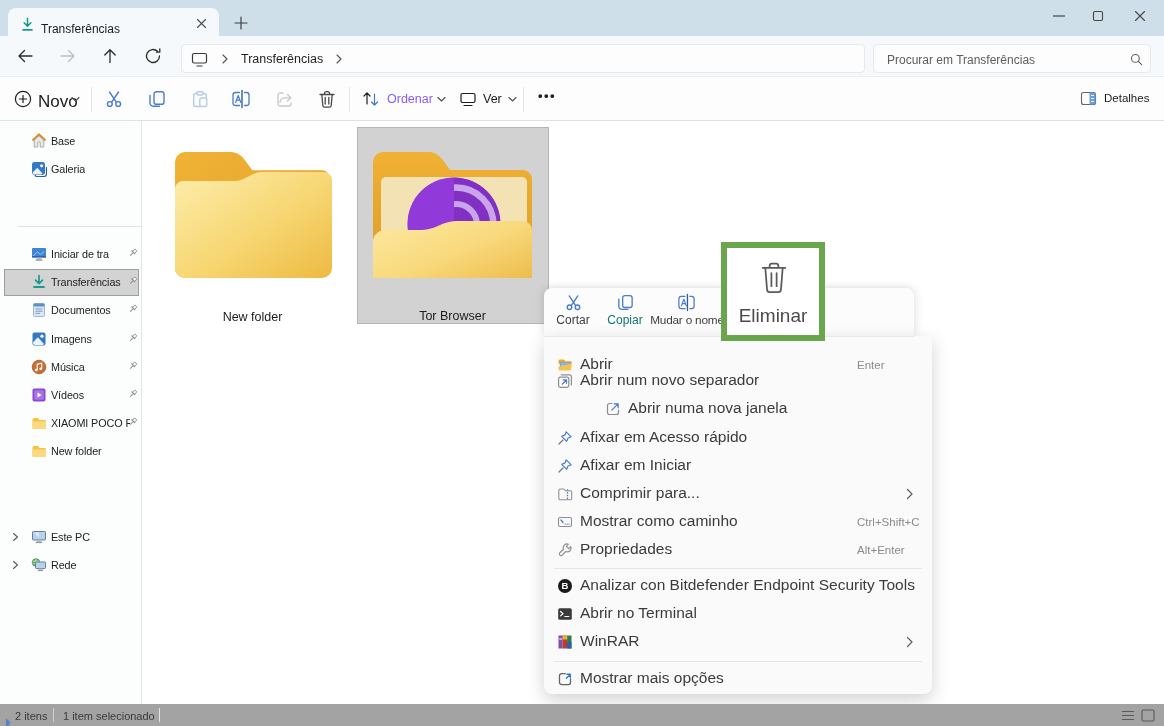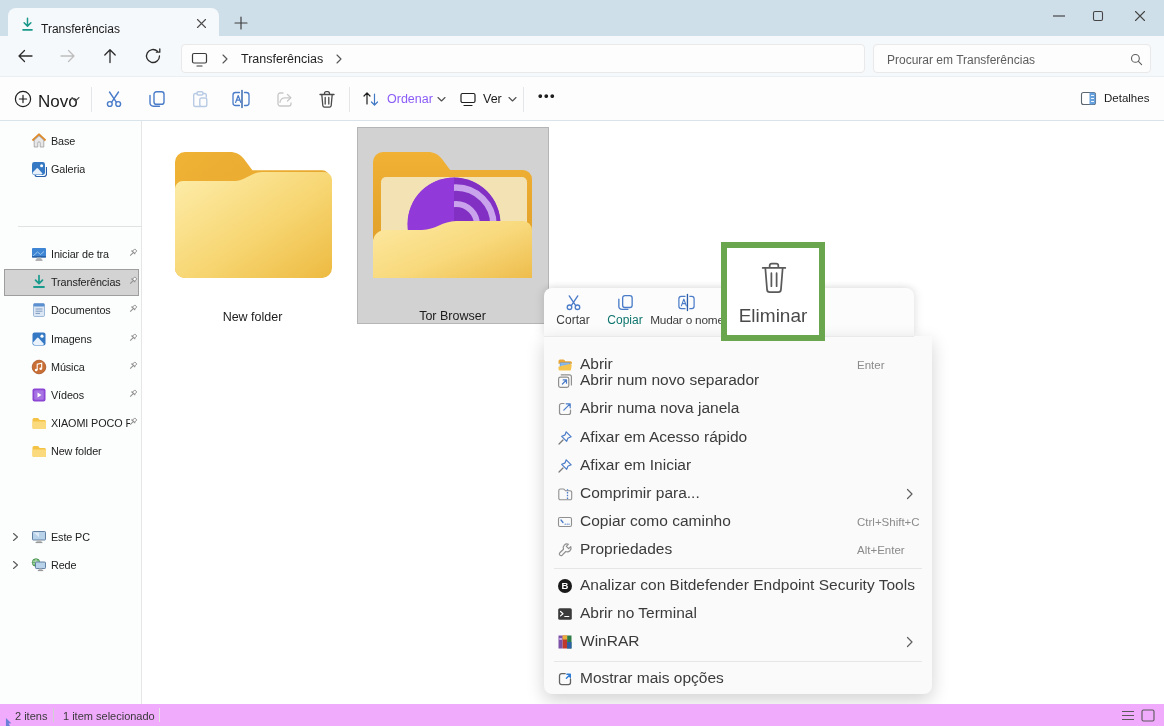--- a/index.html
+++ b/index.html
@@ -30,21 +30,21 @@
   
   #iconbar{left:544px;top:288px;width:370px;height:48px;background:#fcfcfc;border-radius:8px 8px 0 0;box-shadow:0 -2px 6px rgba(0,0,0,0.06),-4px 0 8px rgba(0,0,0,0.05),4px 0 8px rgba(0,0,0,0.05);}
   #menu{left:544px;top:336px;width:388px;height:358px;background:#fafafa;border-radius:0 0 8px 8px;box-shadow:0 6px 18px rgba(0,0,0,0.18);overflow:hidden;}
   .mitem{position:absolute;left:0;width:388px;height:28px;}
   .mtext{position:absolute;left:36px;top:4px;font-size:15.5px;color:#3b3b3b;white-space:nowrap;}
   .mshort{position:absolute;left:313px;top:8px;font-size:11.5px;color:#8b8b8b;white-space:nowrap;}
   .micon{position:absolute;left:13px;top:6px;width:16px;height:16px;}
   .msep{position:absolute;left:10px;width:368px;height:1px;background:#e6e6e6;}
   #greenbox{left:721px;top:242px;width:104px;height:99px;background:#ffffff;border:6px solid #6aa64e;box-sizing:border-box;z-index:30;}
   
-  #statusbar{left:0;top:704px;width:1164px;height:22px;background:#f0abfc;}
+  #statusbar{left:0;top:704px;width:1164px;height:22px;background:#a3a3a3;}
 </style>
 </head>
 <body>
 <div id="app">
 
   <div id="titlebar" class="abs"></div>
   <div id="tab" class="abs">
     <svg class="abs" style="left:13px;top:9px" width="13" height="15" viewBox="0 0 13 15">
       <path d="M6.5 1.2 v7.6 M3.1 5.7 L6.5 9.1 L9.9 5.7" stroke="#18998b" stroke-width="1.5" fill="none" stroke-linecap="round" stroke-linejoin="round"></path>
       <path d="M2 12.9 h9" stroke="#18998b" stroke-width="1.6" stroke-linecap="round"></path>
@@ -412,21 +412,21 @@
       <div class="mshort">Enter</div>
     </div>
     <div class="mitem" style="top:31px;">
       <svg class="micon" viewBox="0 0 16 16">
         <path d="M4.2 1.8 h8.2 a2 2 0 0 1 2 2 v8.2" fill="none" stroke="#8f8f8f" stroke-width="1.2" stroke-linecap="round"></path>
         <rect x="1.6" y="4.2" width="10.2" height="10.2" rx="1.8" fill="none" stroke="#8f8f8f" stroke-width="1.2"></rect>
         <path d="M5.4 11 L9.4 7 M6.2 6.9 h3.3 v3.3" fill="none" stroke="#4a7cc9" stroke-width="1.2" stroke-linecap="round" stroke-linejoin="round"></path>
       </svg>
       <div class="mtext">Abrir num novo separador</div>
     </div>
-    <div class="mitem" style="top:59px;">
+    <div class="mitem" style="top:59px;margin-left:48px;">
       <svg class="micon" viewBox="0 0 16 16">
         <path d="M7 2.5 H4.5 a2 2 0 0 0 -2 2 v7 a2 2 0 0 0 2 2 h7 a2 2 0 0 0 2 -2 V9" fill="none" stroke="#8f8f8f" stroke-width="1.2" stroke-linecap="round"></path>
         <path d="M6.8 9.2 L12.8 3.2 M9.2 2.8 h4 v4" fill="none" stroke="#4a7cc9" stroke-width="1.2" stroke-linecap="round" stroke-linejoin="round"></path>
       </svg>
       <div class="mtext">Abrir numa nova janela</div>
     </div>
     <div class="mitem" style="top:88px;">
       <svg class="micon" viewBox="0 0 16 16">
         <path d="M9.2 1.8 l5 5 -2.4 .9 a2 2 0 0 0 -1.2 1.2 l-.9 2.4 -5 -5 2.4 -.9 a2 2 0 0 0 1.2 -1.2 z" fill="none" stroke="#4a7cc9" stroke-width="1.2" stroke-linejoin="round"></path>
         <path d="M6 10 L2 14" stroke="#7a7a7a" stroke-width="1.2" stroke-linecap="round"></path>
@@ -448,21 +448,21 @@
       <div class="mtext">Comprimir para...</div>
       <svg class="abs" style="left:361px;top:8px" width="9" height="12" viewBox="0 0 9 12">
           <path d="M2.5 1.5 l4.5 4.5 -4.5 4.5" fill="none" stroke="#5f5f5f" stroke-width="1.2" stroke-linecap="round" stroke-linejoin="round"></path>
         </svg>
     </div>
     <div class="mitem" style="top:172px;">
       <svg class="micon" viewBox="0 0 16 16">
         <rect x="1.5" y="3.5" width="13" height="9" rx="1.5" fill="none" stroke="#8f8f8f" stroke-width="1.1"></rect>
         <path d="M4 6 l2 2.5 M8.2 10.2 h.01 M10.2 10.2 h.01 M12 10.2 h.01" stroke="#4a7cc9" stroke-width="1.3" stroke-linecap="round"></path>
       </svg>
-      <div class="mtext">Copiar como caminho</div>
+      <div class="mtext">Mostrar como caminho</div>
       <div class="mshort">Ctrl+Shift+C</div>
     </div>
     <div class="mitem" style="top:200px;">
       <svg class="micon" viewBox="0 0 16 16">
         <path d="M13.8 4.6 a3.8 3.8 0 0 1 -5 4.9 L5.2 13.2 a1.7 1.7 0 0 1 -2.4 -2.4 L6.5 7.2 a3.8 3.8 0 0 1 4.9 -5 L9.3 4.3 l2.4 2.4 z" fill="none" stroke="#8f8f8f" stroke-width="1.2" stroke-linejoin="round"></path>
       </svg>
       <div class="mtext">Propriedades</div>
       <div class="mshort">Alt+Enter</div>
     </div>
     <div class="msep" style="top:232px;"></div>

